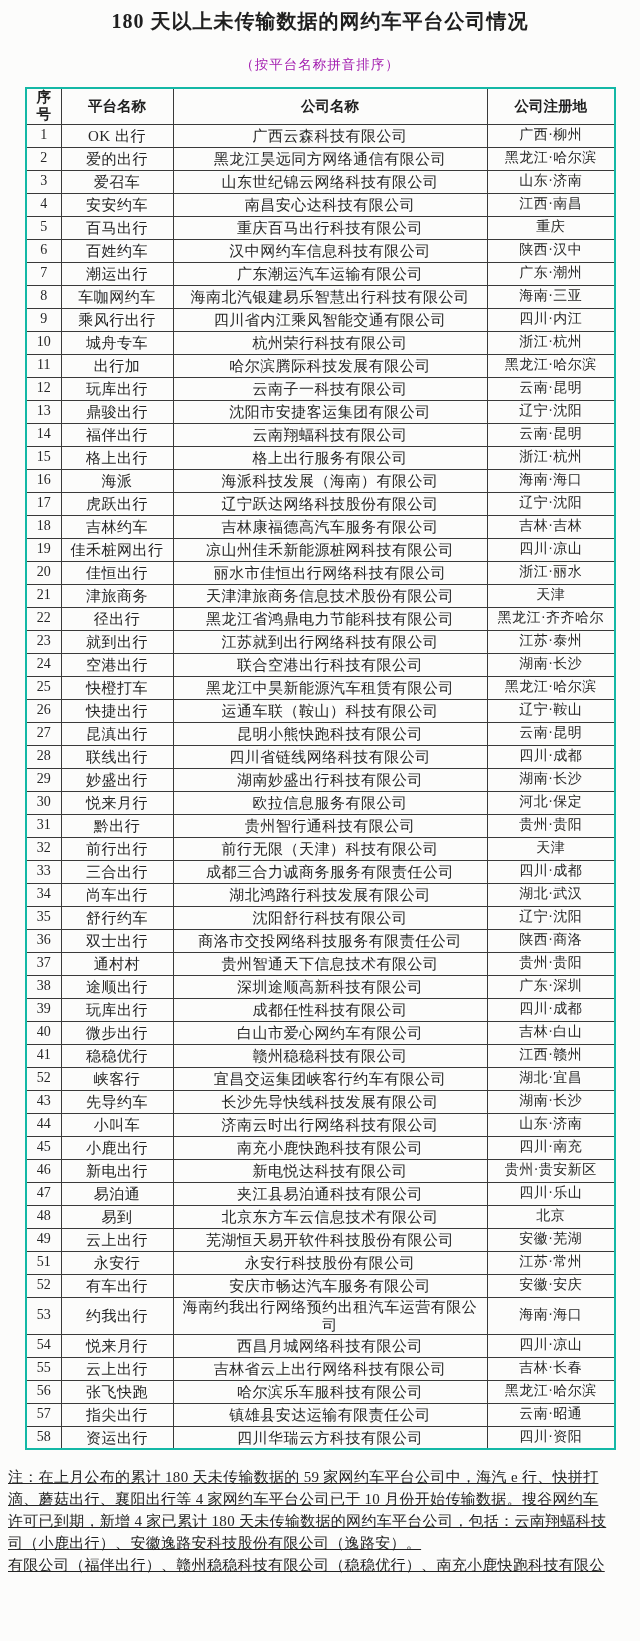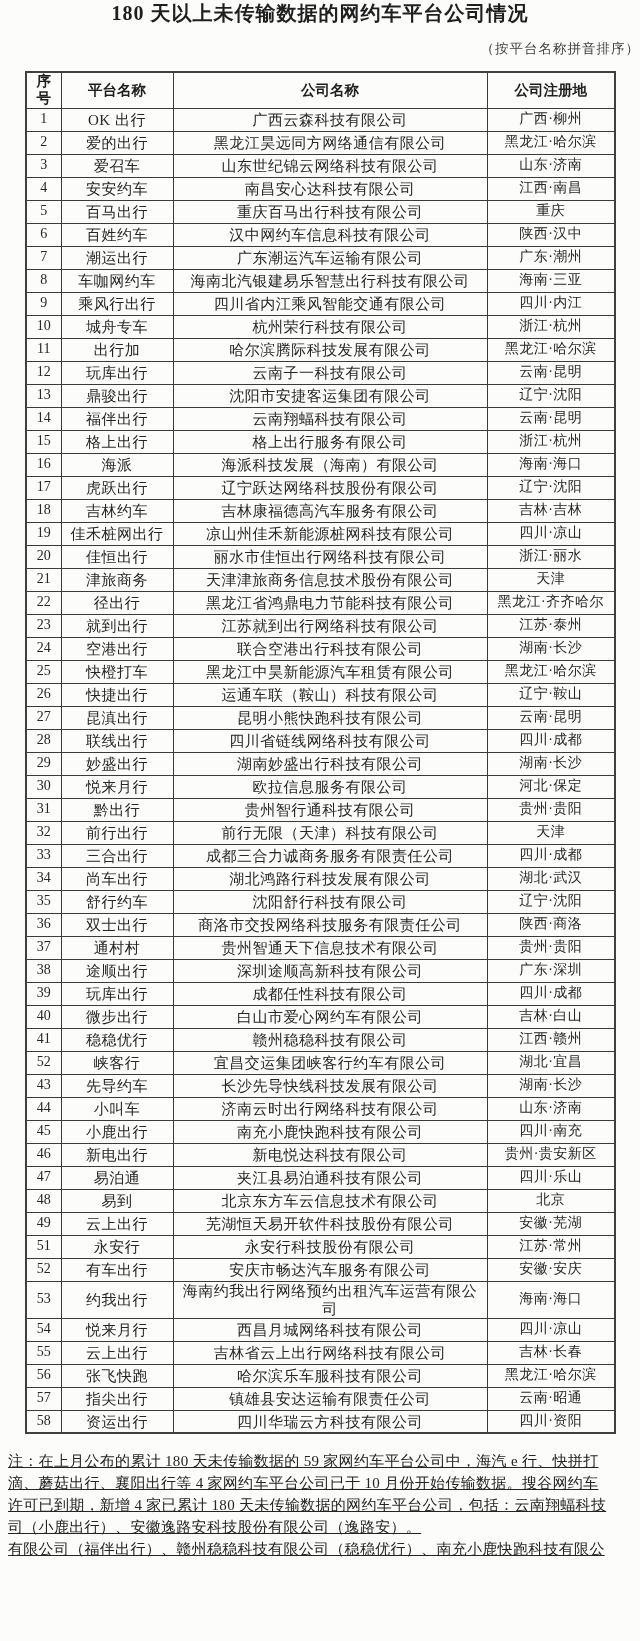--- a/index.html
+++ b/index.html
@@ -6,42 +6,42 @@
   html, body {
     width: 640px;
     background: #fcfcfb;
     font-family: "Liberation Serif", "DejaVu Serif", serif;
     color: #262626;
   }
   .page {
     width: 640px;
     height: 1641px;
     overflow: hidden;
-    padding-top: 0;
+    padding-top: 8px;
   }
   .title {
     text-align: center;
     font-size: 20px;
     font-weight: bold;
     letter-spacing: 1px;
     color: #1f1f1f;
   }
   .subtitle {
-    text-align: right;
+    text-align: center;
     font-size: 13.5px;
-    margin-top: 13px;
+    margin-top: 21px;
     letter-spacing: 1px;
-    color: #404040;
+    color: #a21caf;
   }
   table.company-table {
     border-collapse: collapse;
     margin: 13px 0 16px 25px;
     width: 589px;
     table-layout: fixed;
-    border: 2px solid #404040;
+    border: 2px solid #14b8a6;
   }
   .company-table th, .company-table td {
     border: 1px solid #3a3a3a;
     text-align: center;
     vertical-align: middle;
     overflow: hidden;
     padding: 0 4px;
   }
   .company-table th {
     font-size: 14.5px;

